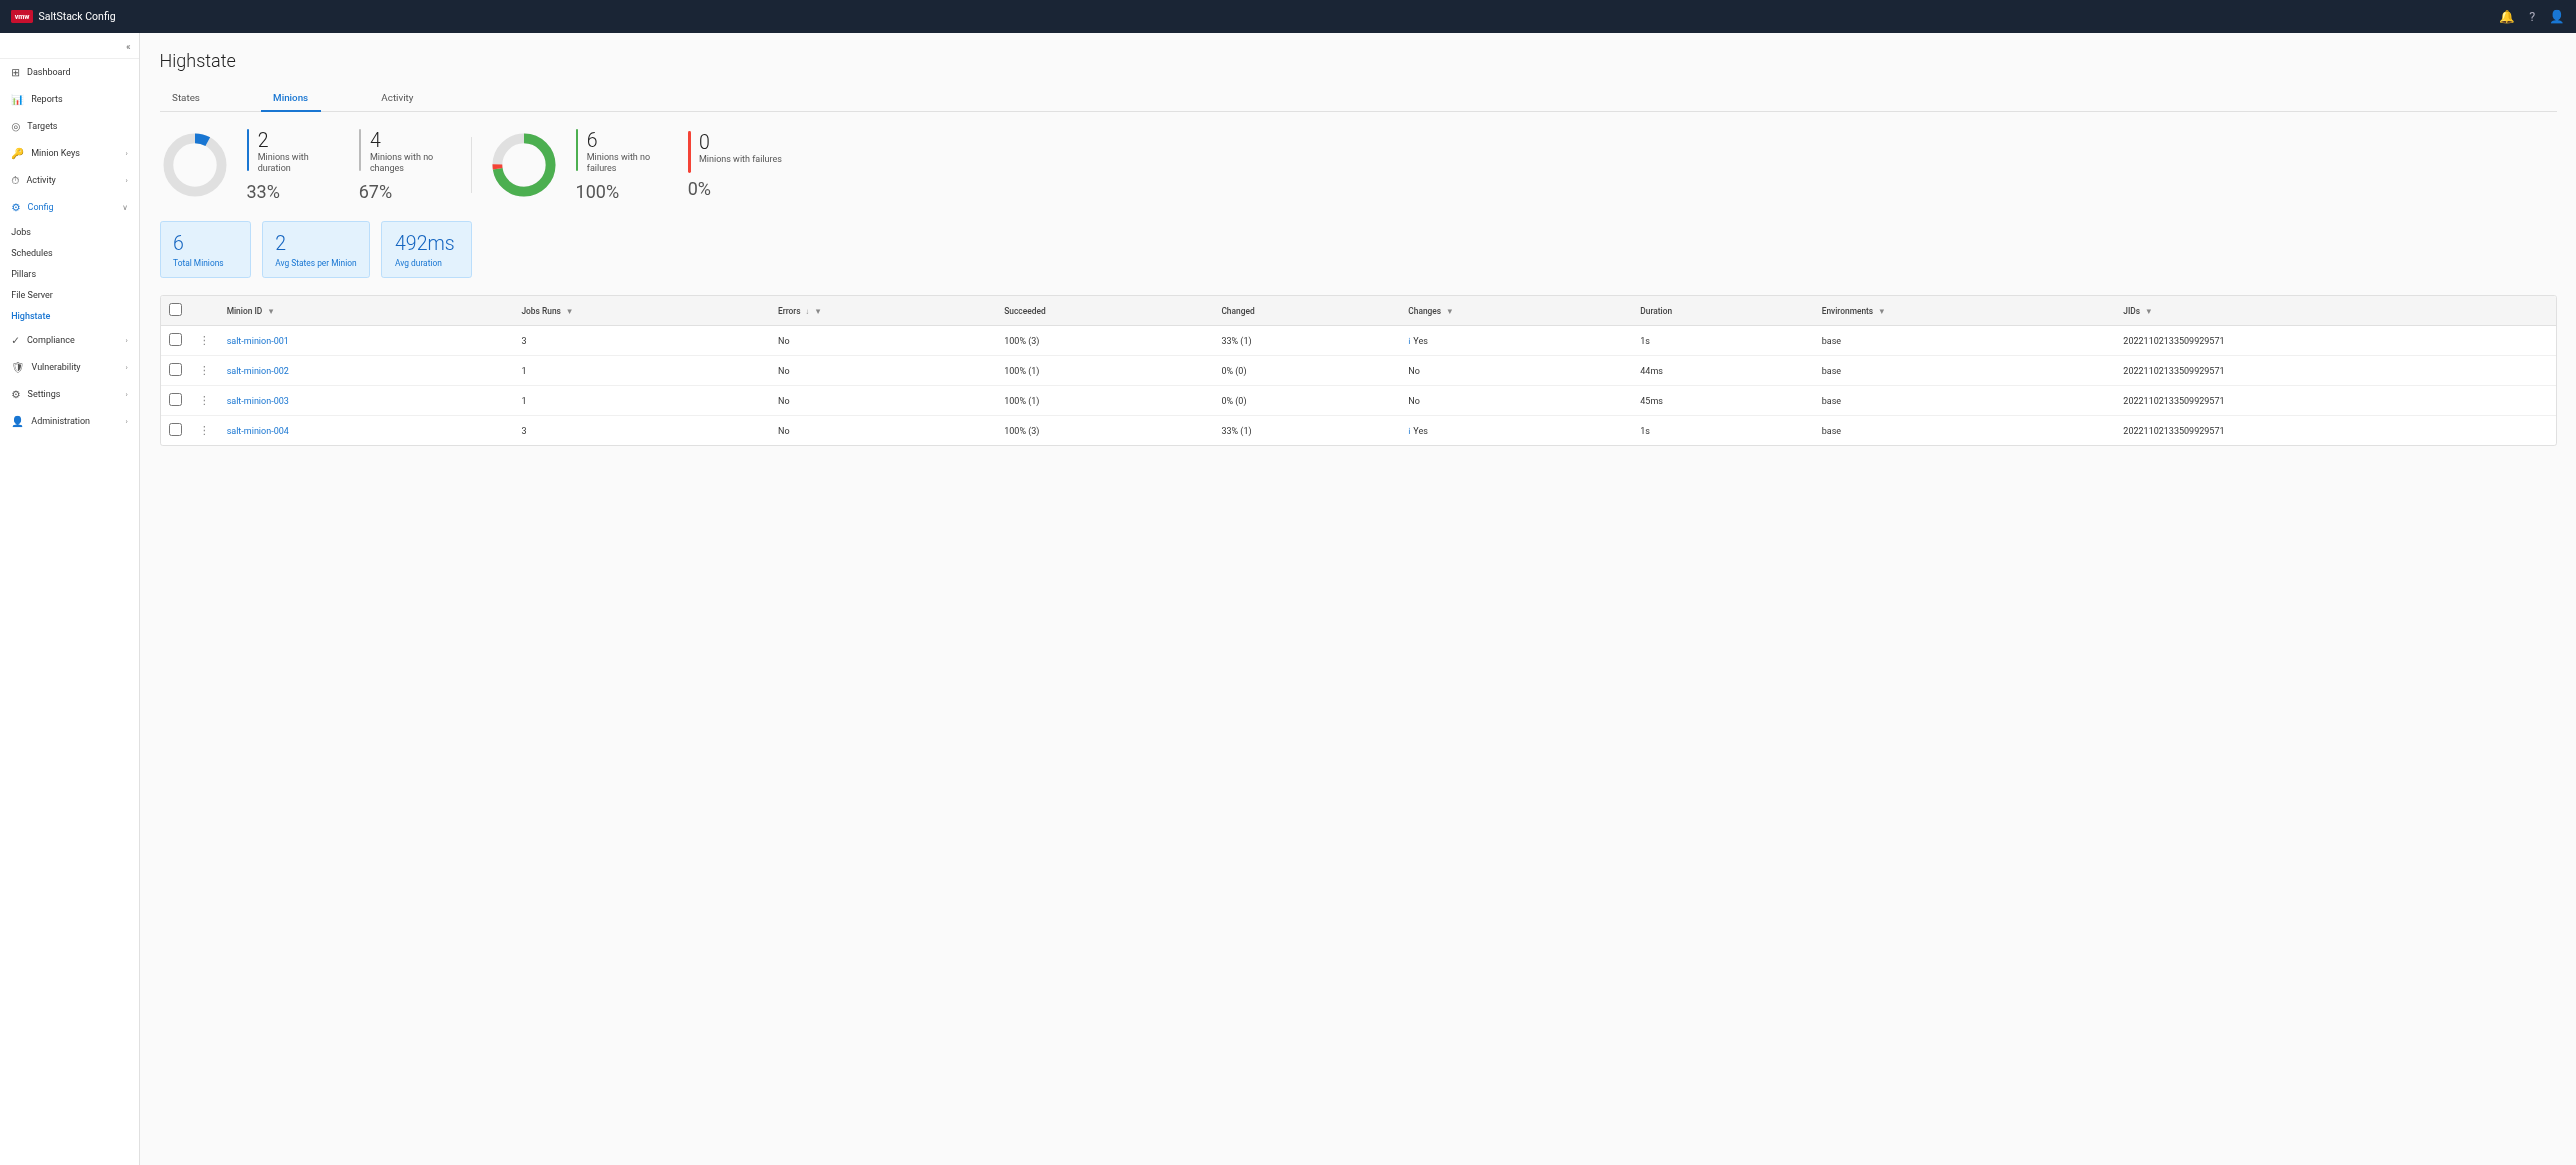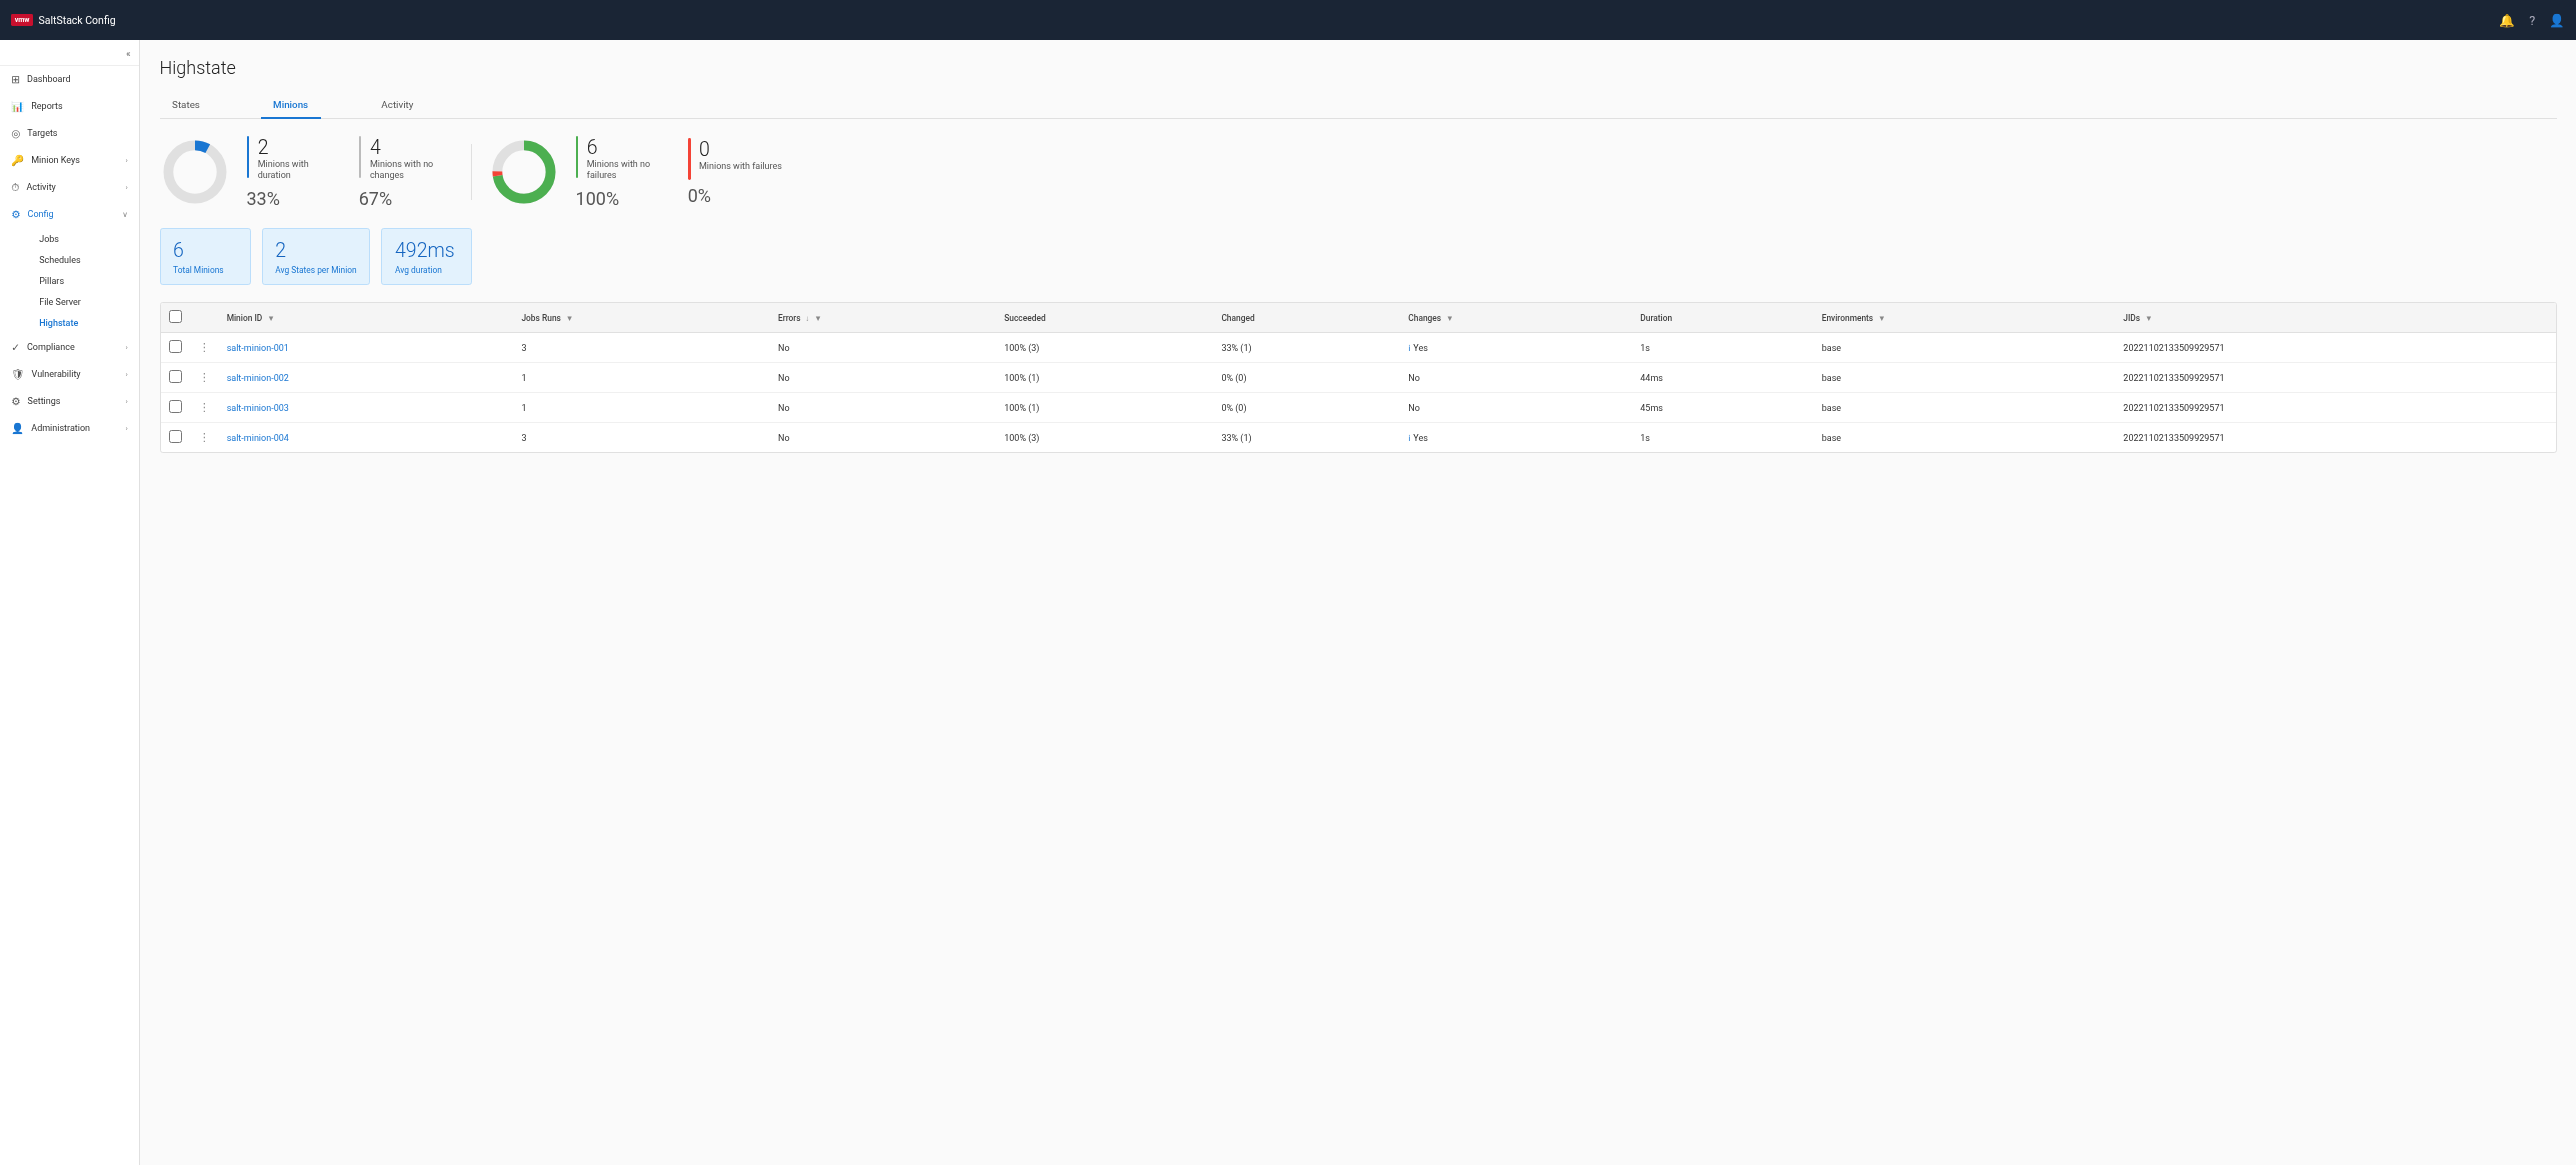--- a/index.html
+++ b/index.html
@@ -1,21 +1,21 @@
 <!DOCTYPE html>
 <html style="font-size:11.2px"><head>
   <meta charset="utf-8">
   <style>
     * { box-sizing: border-box; margin: 0; padding: 0; }
     body { font-family: -apple-system, BlinkMacSystemFont, 'Segoe UI', Roboto, sans-serif; background: #f5f5f5; display: flex; flex-direction: column; height: 100vh; overflow: hidden; }
 
     
     .topnav {
       background: #1a2535;
-      height: 40px;
+      height: 33px;
       display: flex;
       align-items: center;
       padding: 0 11.2px;
       justify-content: space-between;
       flex-shrink: 0;
     }
     .topnav-left { display: flex; align-items: center; gap: 5.6px; }
     .vmw-logo {
       background: #c8102e;
       color: white;
@@ -54,21 +54,21 @@
       padding: 7px 11.2px;
       cursor: pointer;
       color: #333;
       font-size: 9px;
       gap: 7px;
     }
     .sidebar-item.active { color: #1976d2; }
     .sidebar-item .icon { font-size: 10.5px; color: #555; }
     .sidebar-item.active .icon { color: #1976d2; }
     .sidebar-item .chevron { margin-left: auto; font-size: 7.7px; color: #888; }
-    .sidebar-submenu { padding-left: 28px; }
+    .sidebar-submenu { }
     .sidebar-submenu .sidebar-item { padding: 5.6px 11.2px; font-size: 9px; }
     .sidebar-submenu .sidebar-item.active-sub { color: #1976d2; font-weight: 500; }
 
     
     .main { flex: 1; overflow-y: auto; padding: 17px 19.5px; background: #fafafa; }
     .page-title { font-size: 18px; font-weight: 300; color: #222; margin-bottom: 14px; }
 
     
     .tabs { display: flex; border-bottom: 1.4px solid #e0e0e0; margin-bottom: 17px; gap: 48px; }
     .tab {

